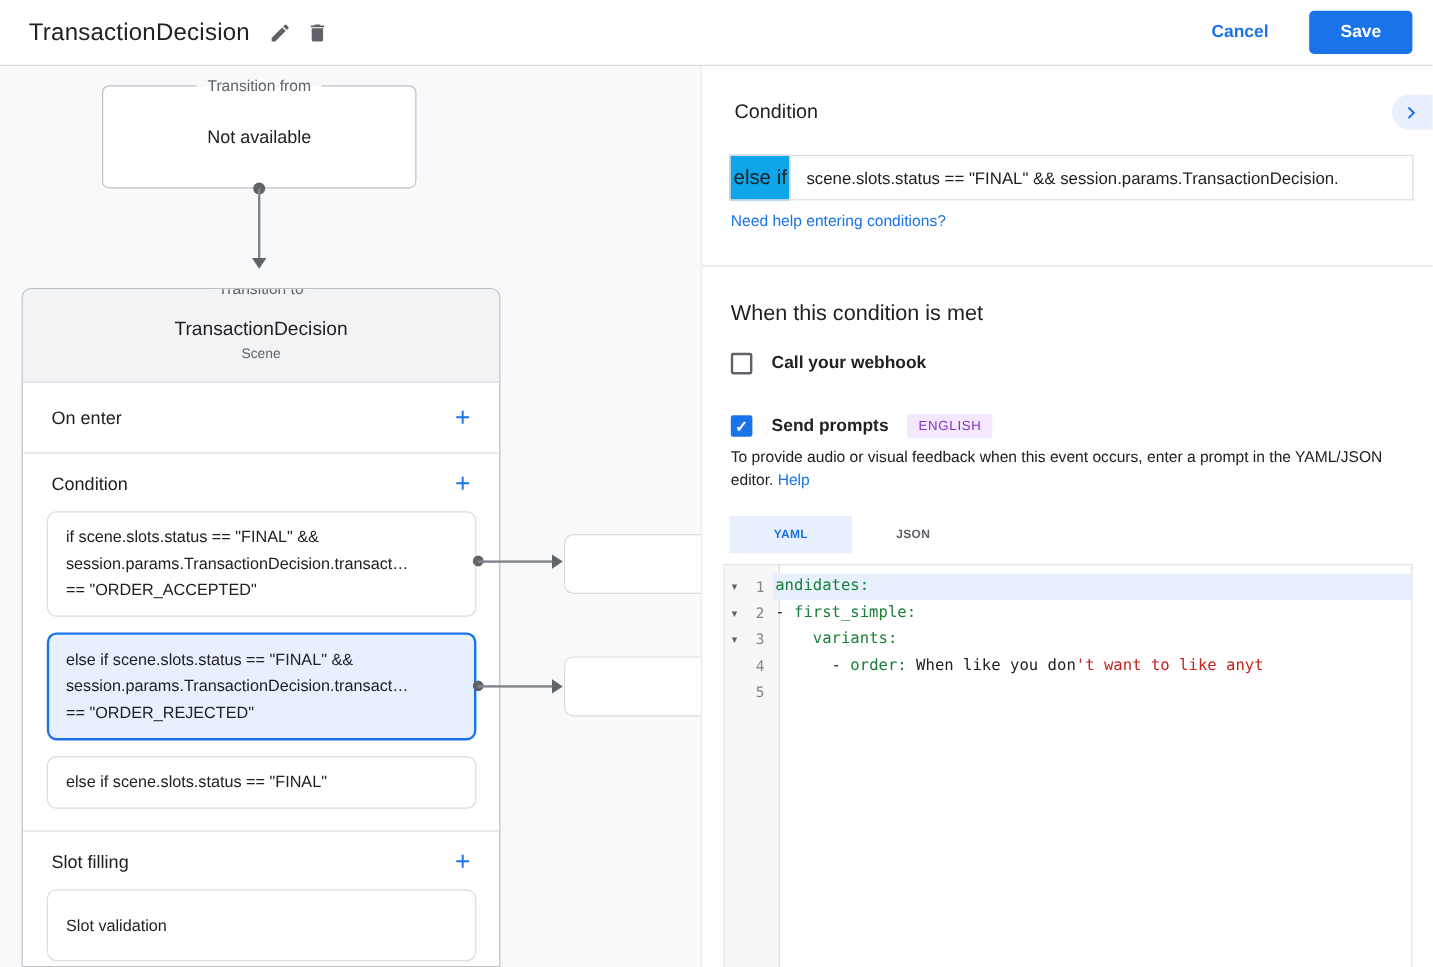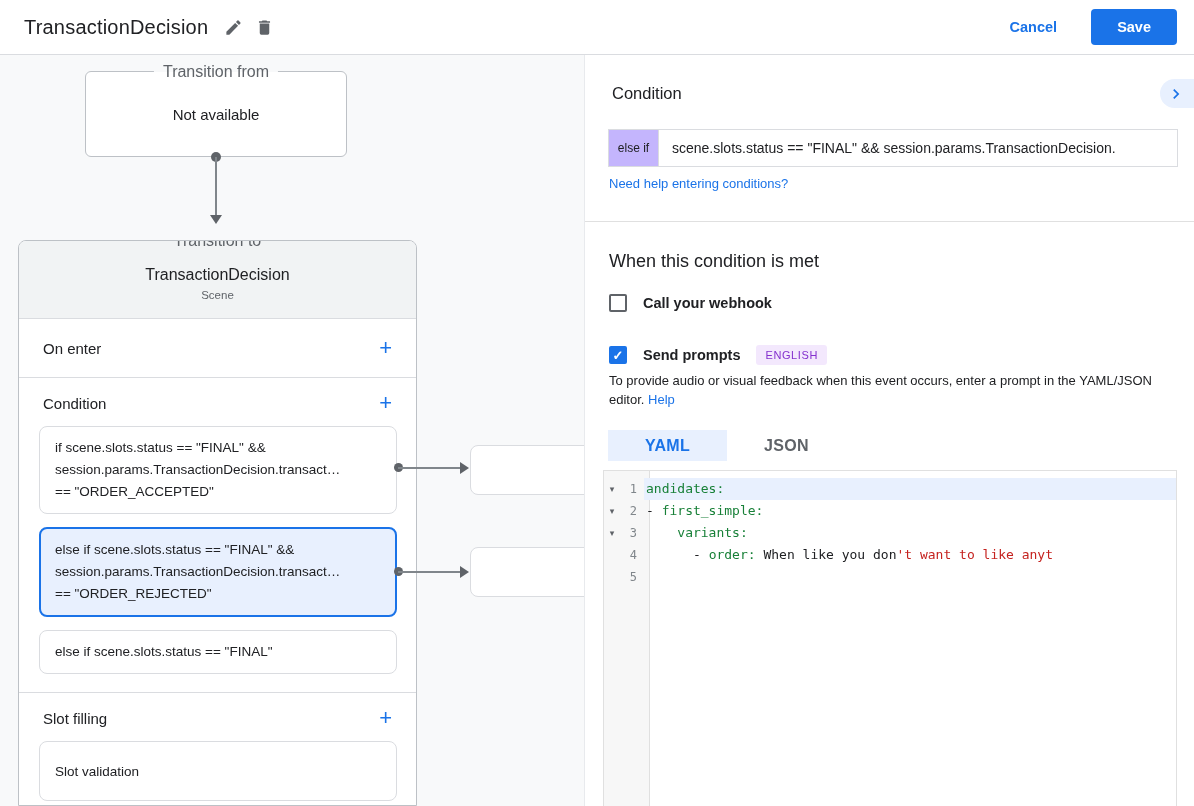--- a/index.html
+++ b/index.html
@@ -19,21 +19,21 @@
                 cursor:pointer; margin-right:34px; font-family:"Liberation Sans",sans-serif; }
   .btn-save { background:#1a73e8; border:none; color:#fff; font-size:14.5px; font-weight:bold; cursor:pointer;
               border-radius:4px; height:36px; padding:0 26px; margin-right:17px; font-family:"Liberation Sans",sans-serif; }
 
   
   .canvas { position:absolute; left:0; top:55px; width:585px; height:751px; background:#f8f9fa;
             border-right:1px solid #e8eaed; overflow:hidden; z-index:10; }
 
   .tfrom { position:absolute; left:85px; top:16px; width:262px; height:86px; background:#fff;
            border:1px solid #bdc1c6; border-radius:6px; display:flex; align-items:center; justify-content:center; }
-  .legend { position:absolute; top:-8px; left:50%; transform:translateX(-50%); font-size:16px; color:#5f6368;
+  .legend { position:absolute; top:-8px; left:50%; transform:translateX(-50%); font-size:13px; color:#5f6368;
             padding:0 9px; white-space:nowrap; line-height:15px; }
   .tfrom .legend { background:linear-gradient(180deg,#f8f9fa 0%,#f8f9fa 54%,#ffffff 54%,#ffffff 100%); }
   .tfrom-content { font-size:15px; color:#202124; }
 
   .dot { position:absolute; width:10px; height:10px; border-radius:50%; background:#5f6368; }
   .vline { position:absolute; left:215px; top:102px; width:2px; height:58px; background:#80868b; }
   .varrow { position:absolute; left:210px; top:160px; width:0; height:0;
             border-left:6px solid transparent; border-right:6px solid transparent; border-top:9px solid #5f6368; }
 
   .card { position:absolute; left:18px; top:185px; width:399px; height:566px; background:#fff;
@@ -77,43 +77,43 @@
   .tb2 { left:470px; top:492px; }
 
   
   .panel { position:absolute; left:585px; top:55px; width:609px; height:751px; background:#fff; z-index:20; }
   .panel-title { position:absolute; left:27px; top:29px; font-size:16.5px; color:#202124; }
   .expand-pill { position:absolute; right:-14px; top:24px; width:48px; height:29px; border-radius:15px;
                  background:#e8f0fe; border:none; cursor:pointer; display:flex; align-items:center; }
   .expand-pill svg { width:20px; height:20px; fill:#1a73e8; margin-left:6px; }
 
   .cond-row { position:absolute; left:23px; top:74px; right:16px; height:38px; display:flex; }
-  .cond-prefix { width:50px; background:#c4b5fd; border:1px solid #dadce0; border-right:none; display:flex;
-                 align-items:center; justify-content:center; font-size:12px; color:#202124;text-align:center; }
+  .cond-prefix { width:50px; background:#0ea5e9; border:1px solid #dadce0; border-right:none; display:flex;
+                 align-items:center; justify-content:center; font-size:17px; color:#202124;text-align:center; }
   .cond-input { flex:1; border:1px solid #dadce0; font-size:14px; color:#202124; padding:0 4px 0 13px;
                 font-family:"Liberation Sans",sans-serif; outline:none; background:#fff; }
   .help-link { position:absolute; left:24px; top:121px; font-size:13px; color:#1a73e8; text-decoration:none; cursor:pointer; }
   .panel-divider { position:absolute; left:0; right:0; top:166px; height:1px; background:#e0e0e0; }
 
   .when-title { position:absolute; left:24px; top:196px; font-size:18px; color:#202124; }
   .check-row { position:absolute; left:24px; display:flex; align-items:center; gap:16px; }
   .cr-webhook { top:239px; }
   .cr-prompts { top:290px; }
   .cb { width:18px; height:18px; border:2px solid #5f6368; border-radius:2px; background:#fff; cursor:pointer;
         display:flex; align-items:center; justify-content:center; flex:none; }
   .cb.checked { background:#1a73e8; border-color:#1a73e8; }
   .cb.checked::after { content:"✓"; color:#fff; font-size:13px; font-weight:bold; line-height:1; }
   .cb-label { font-size:14.5px; font-weight:bold; color:#202124; cursor:pointer; }
   .lang-badge { background:#f3e8fd; color:#8430ce; font-size:11px; font-weight:normal; letter-spacing:.6px;
                 padding:4px 9px; border-radius:3px; }
   .helper { position:absolute; left:24px; top:316px; right:28px; font-size:13px; line-height:19px; color:#202124; }
   .helper a { color:#1a73e8; text-decoration:none; cursor:pointer; }
 
   .tabs { position:absolute; left:23px; top:375px; display:flex; }
-  .tab { width:119px; height:31px; display:flex; align-items:center; justify-content:center; font-size:16px;
+  .tab { width:102px; height:31px; display:flex; align-items:center; justify-content:center; font-size:10px;
          font-weight:bold; color:#5f6368; cursor:pointer; background:transparent; border:none;
          font-family:"Liberation Sans",sans-serif; letter-spacing:.3px; }
   .tab.active { background:#e8f0fe; color:#1a73e8; }
 
   .editor { position:absolute; left:18px; top:415px; width:574px; height:336px; border:1px solid #e0e0e0;
             border-bottom:none; background:#fff; }
   .gutter-bg { position:absolute; left:0; top:0; bottom:0; width:46px; background:#f7f7f7; border-right:1px solid #e0e0e0; }
   .ed-rows { position:absolute; left:0; top:0; right:0; padding-top:7px; }
   .ed-row { display:flex; align-items:center; height:22px; }
   .fold { width:16px; text-align:center; font-size:9px; color:#5f6368; cursor:pointer; flex:none; }

